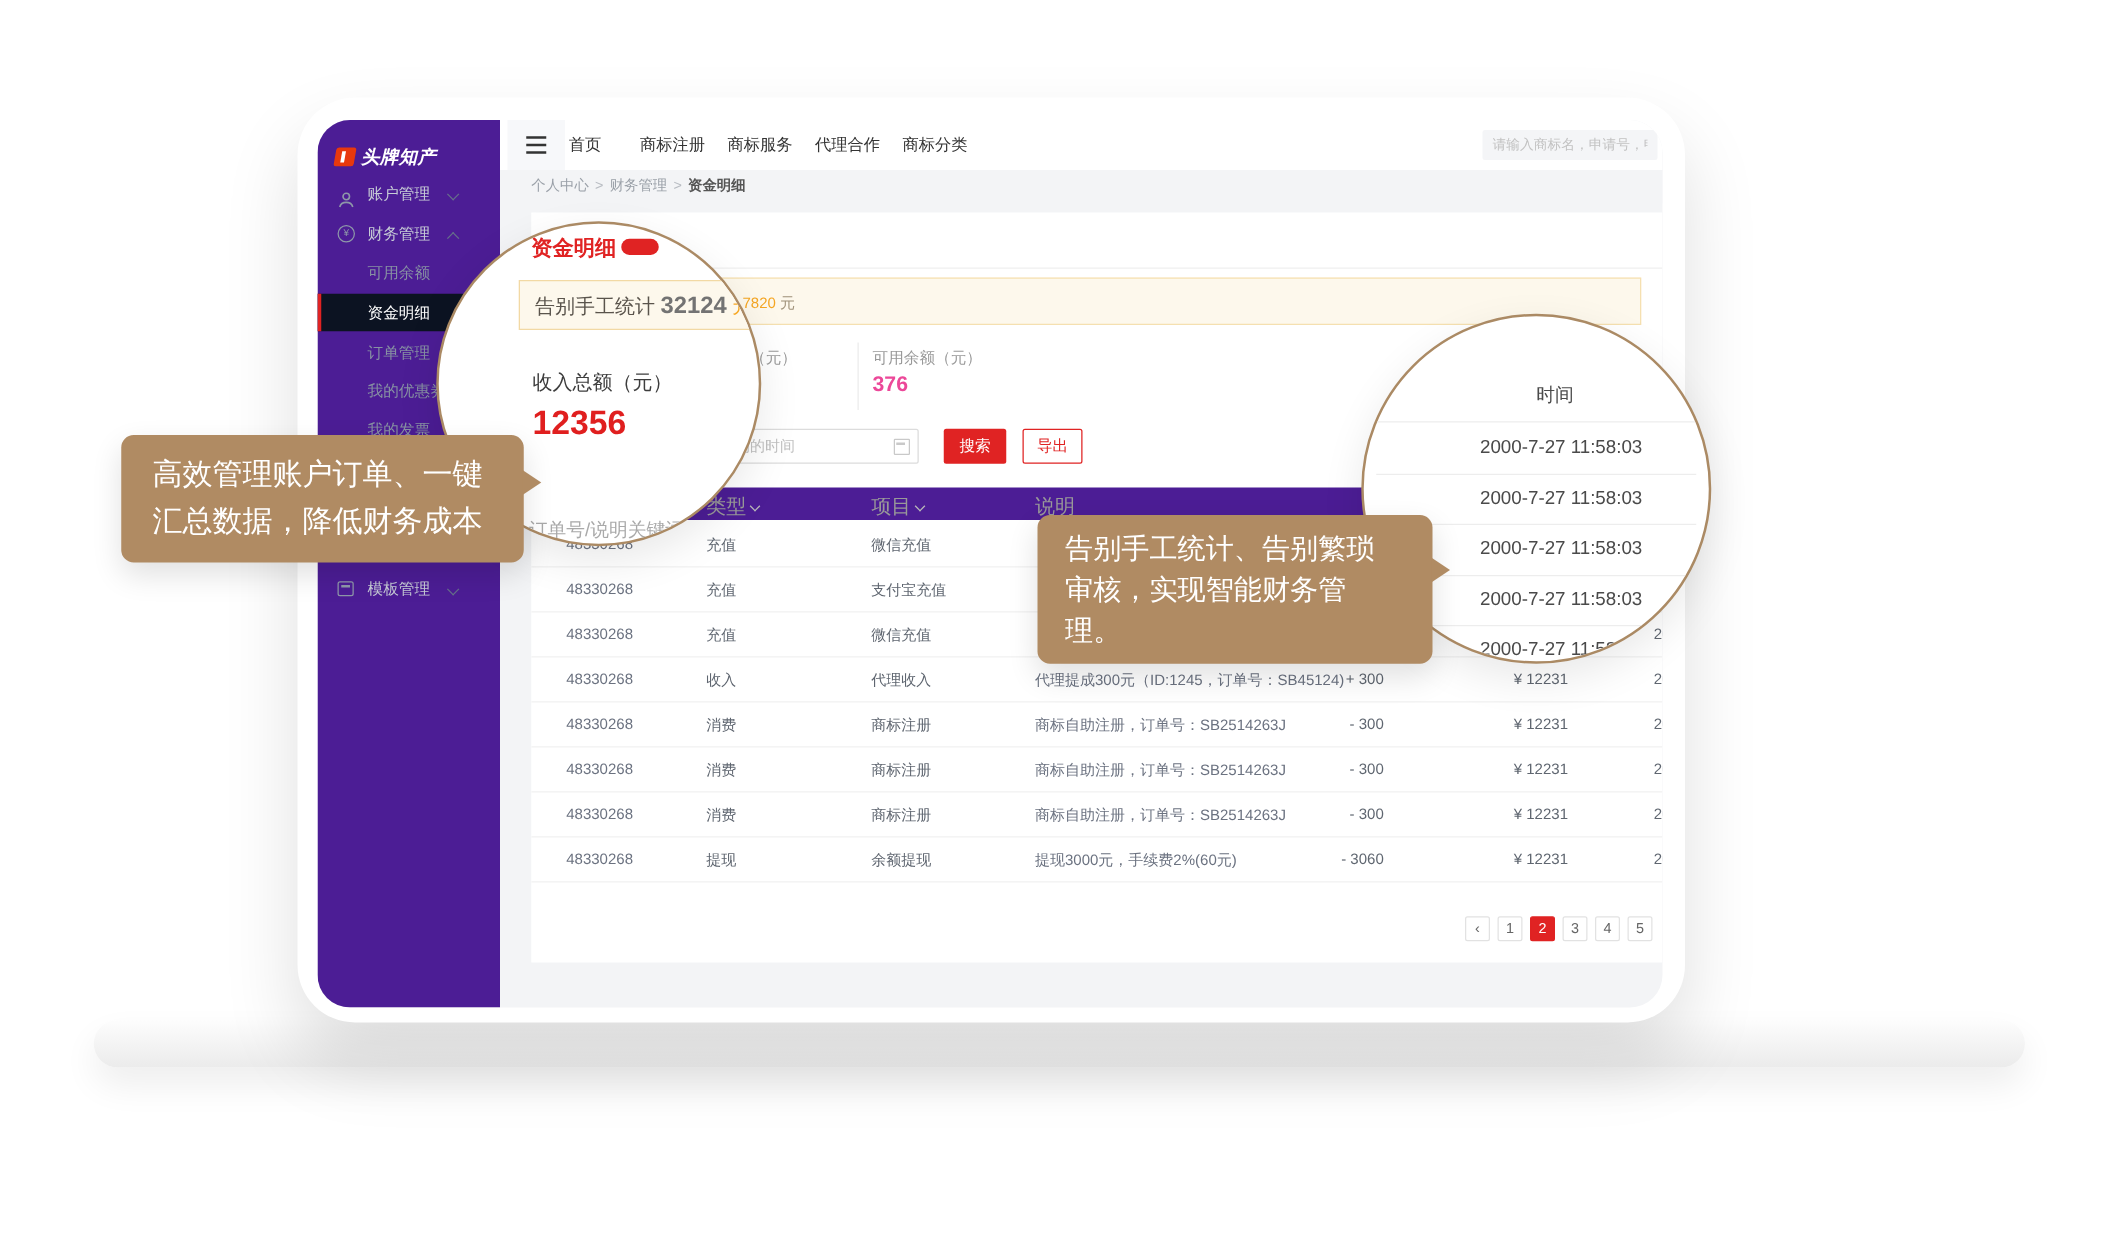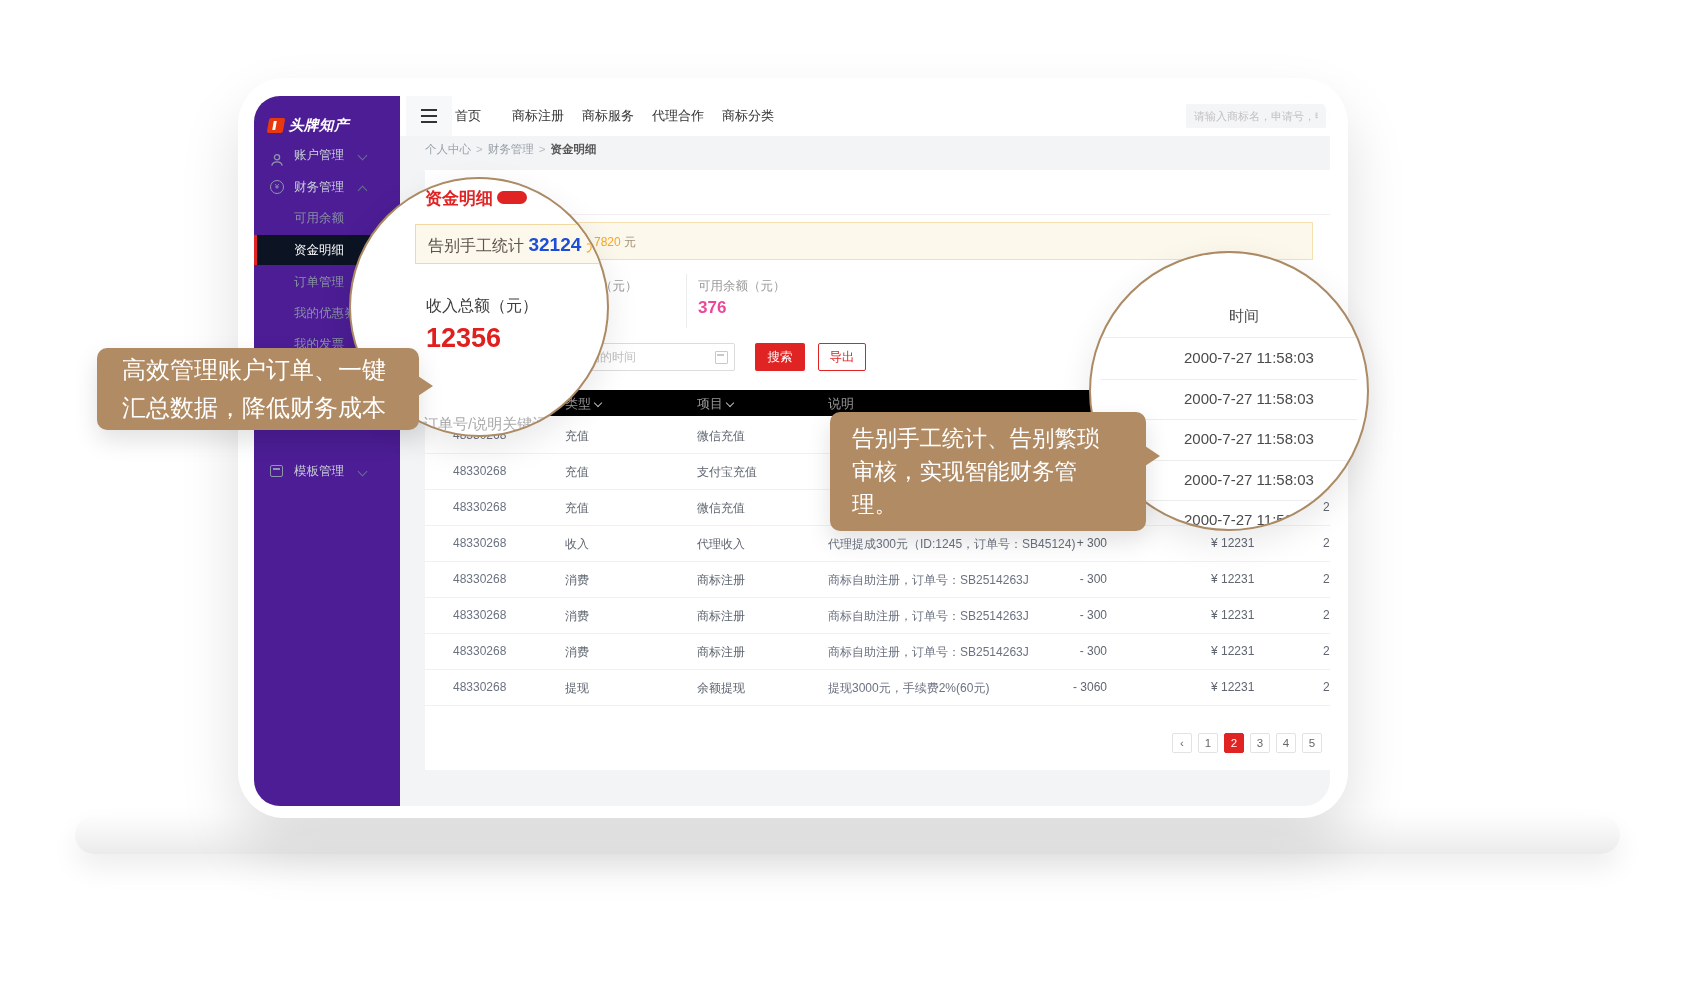--- a/index.html
+++ b/index.html
@@ -58,21 +58,21 @@
   .vdiv{position:absolute;width:1px;background:#ececec;}
   .date-input{position:absolute;left:80px;top:173px;width:230px;height:28px;border:1px solid #dcdcdc;border-radius:2px;
     box-sizing:border-box;font-size:12px;color:#666;padding:0 26px 0 10px;outline:none;background:#fff;}
   .date-input::placeholder{color:#c0c0c0;}
   .cal-icon{position:absolute;left:290px;top:181px;width:11px;height:11px;border:1px solid #c9c9c9;border-radius:1px;cursor:pointer;}
   .cal-icon:after{content:"";position:absolute;left:1px;top:2px;width:7px;height:1.5px;background:#c9c9c9;}
   .btn-search{position:absolute;left:330px;top:173px;width:50px;height:28px;background:#e02323;color:#fff;border:none;
     border-radius:2px;font-size:12.5px;cursor:pointer;}
   .btn-export{position:absolute;left:393px;top:173px;width:48px;height:28px;background:#fff;color:#e02323;
     border:1px solid #e02323;border-radius:2px;font-size:12.5px;cursor:pointer;box-sizing:border-box;}
-  .thead{position:absolute;left:0;top:220px;width:905px;height:26px;background:#000000;font-size:13px;color:#999;}
+  .thead{position:absolute;left:0;top:220px;width:905px;height:26px;background:#4c1d95;font-size:16px;color:#999;}
   .thead .hcell{position:absolute;top:5px;}
   .hcaret{display:inline-block;width:5px;height:5px;border-right:1.2px solid #b9b9b9;border-bottom:1.2px solid #b9b9b9;
     transform:rotate(45deg);margin-left:4px;vertical-align:2px;cursor:pointer;}
   .trow{position:absolute;left:0;width:905px;height:36px;border-bottom:1px solid #f1f1f1;font-size:12px;color:#5f6670;}
   .trow div{position:absolute;top:11px;}
   .c-order{left:28px;color:#6b7280;}
   .c-type{left:140px;}
   .c-project{left:272px;text-align:center;}
   .c-desc{left:403px;color:#6b7280;}
   .c-amount{left:594px;width:88px;text-align:right;}
@@ -83,32 +83,32 @@
   .pager.active{background:#e02323;border-color:#e02323;color:#fff;}
   
   .circle{position:absolute;border:2px solid #ab8a64;border-radius:50%;background:#fff;overflow:hidden;
     box-shadow:0 12px 34px rgba(0,0,0,.09);z-index:5;}
   .c1{left:349px;top:177px;width:256px;height:256px;}
   .c2{left:1089px;top:251px;width:276px;height:276px;}
   .c1-tab{position:absolute;left:74px;top:8px;font-size:17px;font-weight:bold;color:#e02323;}
   .c1-badge{position:absolute;left:146px;top:12px;width:30px;height:13px;background:#e02323;border-radius:7px;}
   .c1-banner{position:absolute;left:64px;top:45px;width:200px;height:40px;background:#fdf8ec;border:1px solid #f2d9a4;box-sizing:border-box;}
   .c1-banner-text{position:absolute;left:12px;top:9px;font-size:16px;color:#5a544c;white-space:nowrap;}
-  .c1-banner-text b{font-size:19px;color:#1d4ed8;}
+  .c1-banner-text b{font-size:19px;color:#737373;}
   .c1-banner-text .u{font-size:15px;color:#f7a824;}
   .c1-income-label{position:absolute;left:75px;top:117px;font-size:16px;color:#3d3d3d;}
   .c1-income-value{position:absolute;left:75px;top:144px;font-size:27px;font-weight:bold;color:#e01f1f;}
   .c1-header-frag{position:absolute;left:72px;top:236px;font-size:15px;color:#a9a9a9;white-space:nowrap;}
   .c2-header{position:absolute;left:138px;top:54px;font-size:15px;color:#4a4a4a;}
   .c2-time{position:absolute;left:93px;font-size:15px;color:#4a4a4a;white-space:nowrap;}
   .c2-line{position:absolute;left:10px;width:256px;height:1px;background:#ededed;}
   
   .callout{position:absolute;background:#b08b63;color:#fff;border-radius:10px;z-index:10;white-space:pre-line;
     box-shadow:0 10px 24px rgba(0,0,0,.12);}
-  .callout-left{left:97px;top:348px;width:322px;padding:3px 25px;font-size:24px;line-height:38px;box-sizing:border-box;}
+  .callout-left{left:97px;top:348px;width:322px;padding:13px 25px;font-size:24px;line-height:38px;box-sizing:border-box;}
   .callout-right{left:830px;top:412px;width:316px;padding:10px 22px;font-size:22.5px;line-height:33px;box-sizing:border-box;}
   .callout:after{content:"";position:absolute;right:-14px;border-top:10px solid transparent;border-bottom:10px solid transparent;
     border-left:15px solid #b08b63;}
   .callout-left:after{top:28px;}
   .callout-right:after{top:34px;}
 </style>
 </head>
 <body>
 
 <div class="stage">

